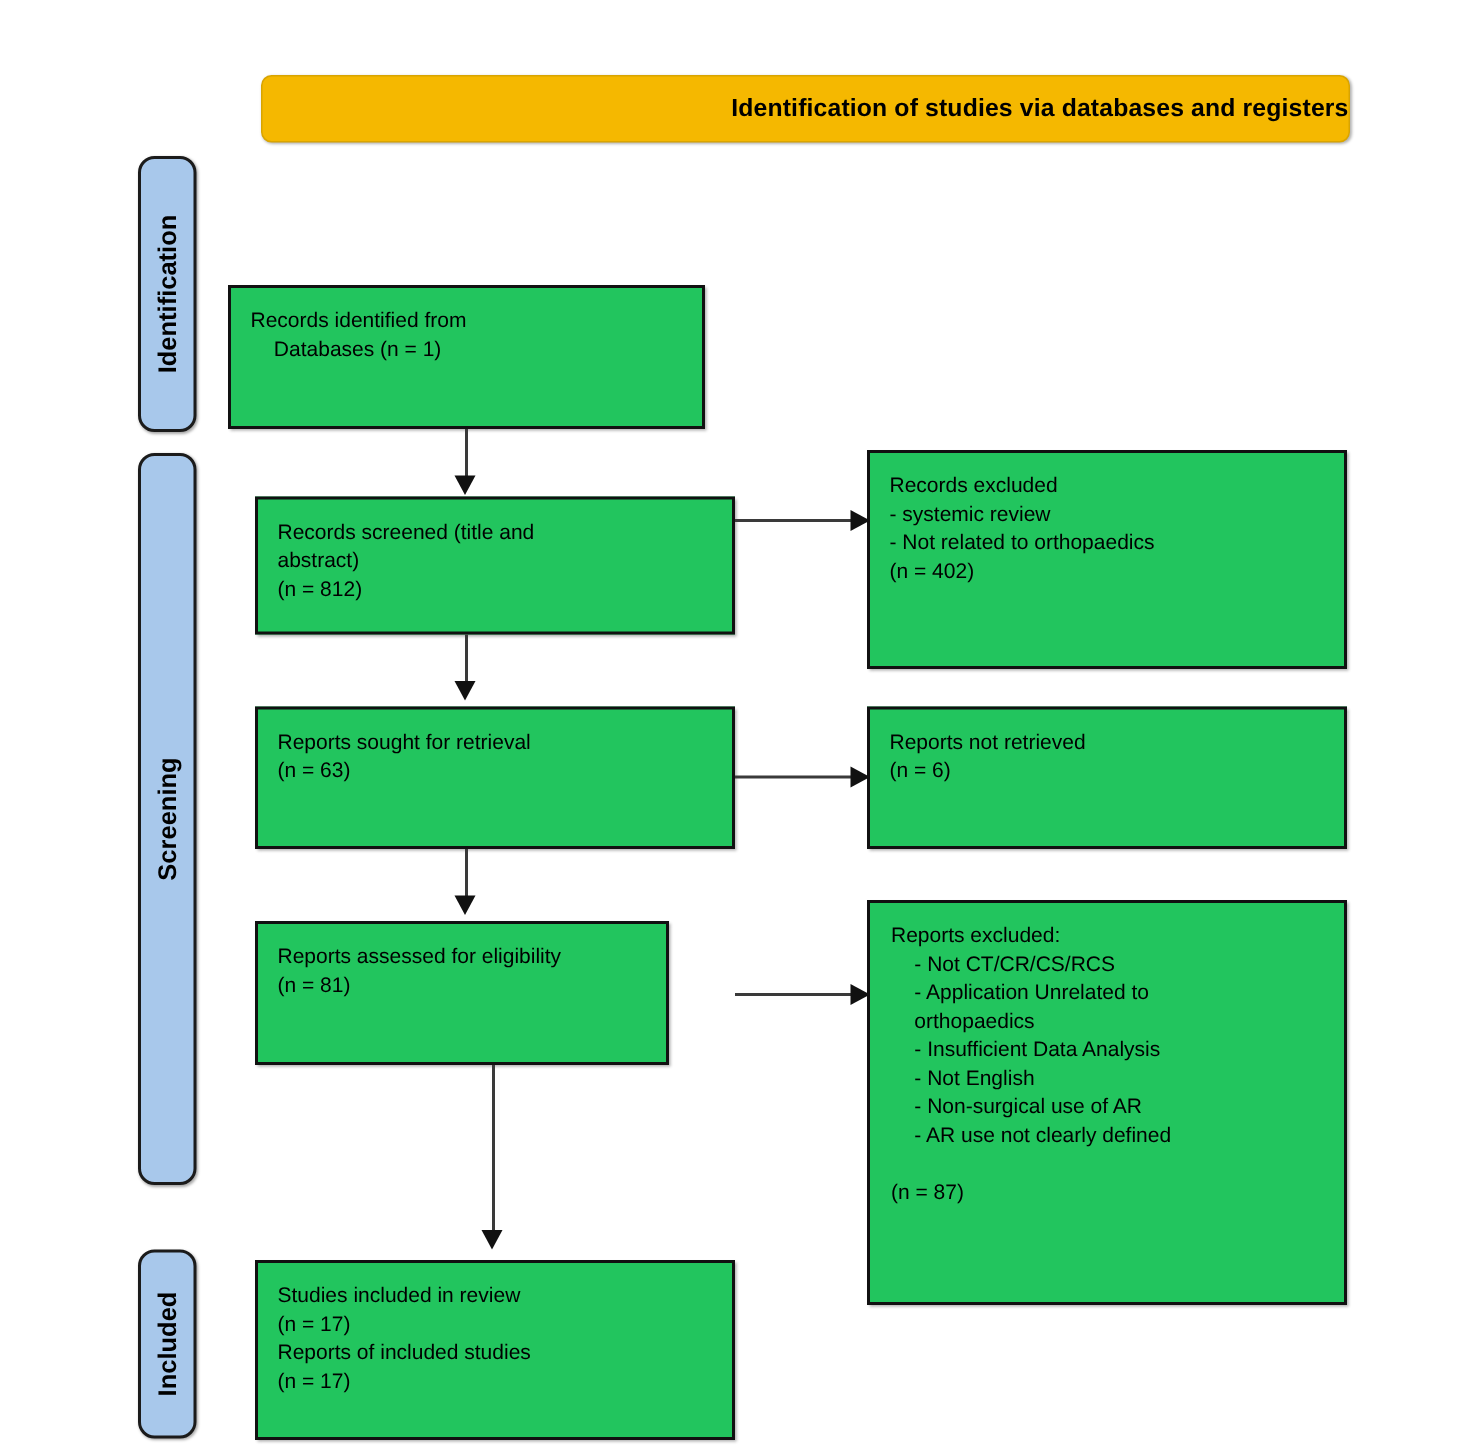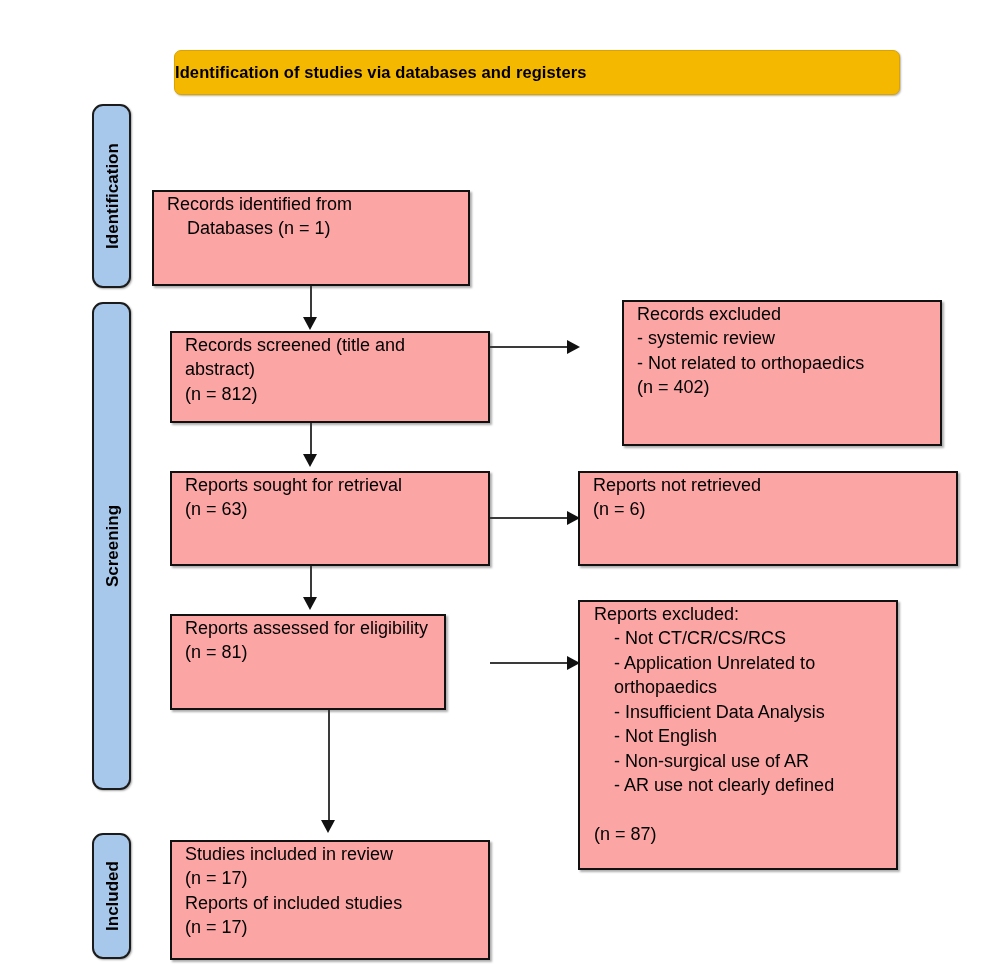--- a/index.html
+++ b/index.html
@@ -20,21 +20,21 @@
 
   
   .banner {
     position: absolute;
     box-sizing: border-box;
     background: #F5B800;
     border: 1px solid #d9a400;
     border-radius: 7px;
     display: flex;
     align-items: center;
-    justify-content: flex-start;
+    justify-content: flex-end;
     color: #000000;
     font-weight: bold;
     font-size: 16.5px;
     letter-spacing: 0.1px;
     box-shadow: 1px 1px 2px rgba(0,0,0,0.30);
   }
 
   
   .stage {
     position: absolute;
@@ -53,25 +53,25 @@
     font-weight: bold;
     font-size: 17px;
     color: #000000;
     line-height: 1;
   }
 
   
   .node {
     position: absolute;
     box-sizing: border-box;
-    background: #fca5a5;
+    background: #22c55e;
     border: 2.5px solid #111111;
     box-shadow: 1.5px 1.5px 2px rgba(0,0,0,0.32);
-    padding: 0 13px 10px 13px;
-    font-size: 18px;
+    padding: 12px 13px 10px 13px;
+    font-size: 14px;
     line-height: 1.36;
     color: #000000;
     white-space: pre-wrap;
     overflow: hidden;
   }
   .node.indent2 {
     padding-left: 14px;
   }
 
   
@@ -125,35 +125,35 @@
   <div class="conn v" style="left:310px; top:286px; width:2px; height:35px;"></div>
   <div class="arrowhead down" style="left:303px; top:317px;"></div>
 
   <div class="node" style="left:170px; top:331px; width:320px; height:92px;">Records screened (title and
 abstract)
 (n = 812)</div>
 
   <div class="conn h" style="left:490px; top:346px; width:81px; height:2px;"></div>
   <div class="arrowhead right" style="left:567px; top:340px;"></div>
 
-  <div class="node" style="left:578px; top:300px; width:320px; height:146px;margin-left:44px;">Records excluded
+  <div class="node" style="left:578px; top:300px; width:320px; height:146px;">Records excluded
 - systemic review
 - Not related to orthopaedics
 (n = 402)</div>
 
   <div class="conn v" style="left:310px; top:423px; width:2px; height:35px;"></div>
   <div class="arrowhead down" style="left:303px; top:454px;"></div>
 
   <div class="node" style="left:170px; top:471px; width:320px; height:95px;">Reports sought for retrieval
 (n = 63)</div>
 
   <div class="conn h" style="left:490px; top:517px; width:81px; height:2px;"></div>
   <div class="arrowhead right" style="left:567px; top:511px;"></div>
 
-  <div class="node" style="left:578px; top:471px; width:380px; height:95px;">Reports not retrieved
+  <div class="node" style="left:578px; top:471px; width:320px; height:95px;">Reports not retrieved
 (n = 6)</div>
 
   <div class="conn v" style="left:310px; top:566px; width:2px; height:35px;"></div>
   <div class="arrowhead down" style="left:303px; top:597px;"></div>
 
   <div class="node" style="left:170px; top:614px; width:276px; height:96px;">Reports assessed for eligibility
 (n = 81)</div>
 
   <div class="conn h" style="left:490px; top:662px; width:81px; height:2px;"></div>
   <div class="arrowhead right" style="left:567px; top:656px;"></div>

